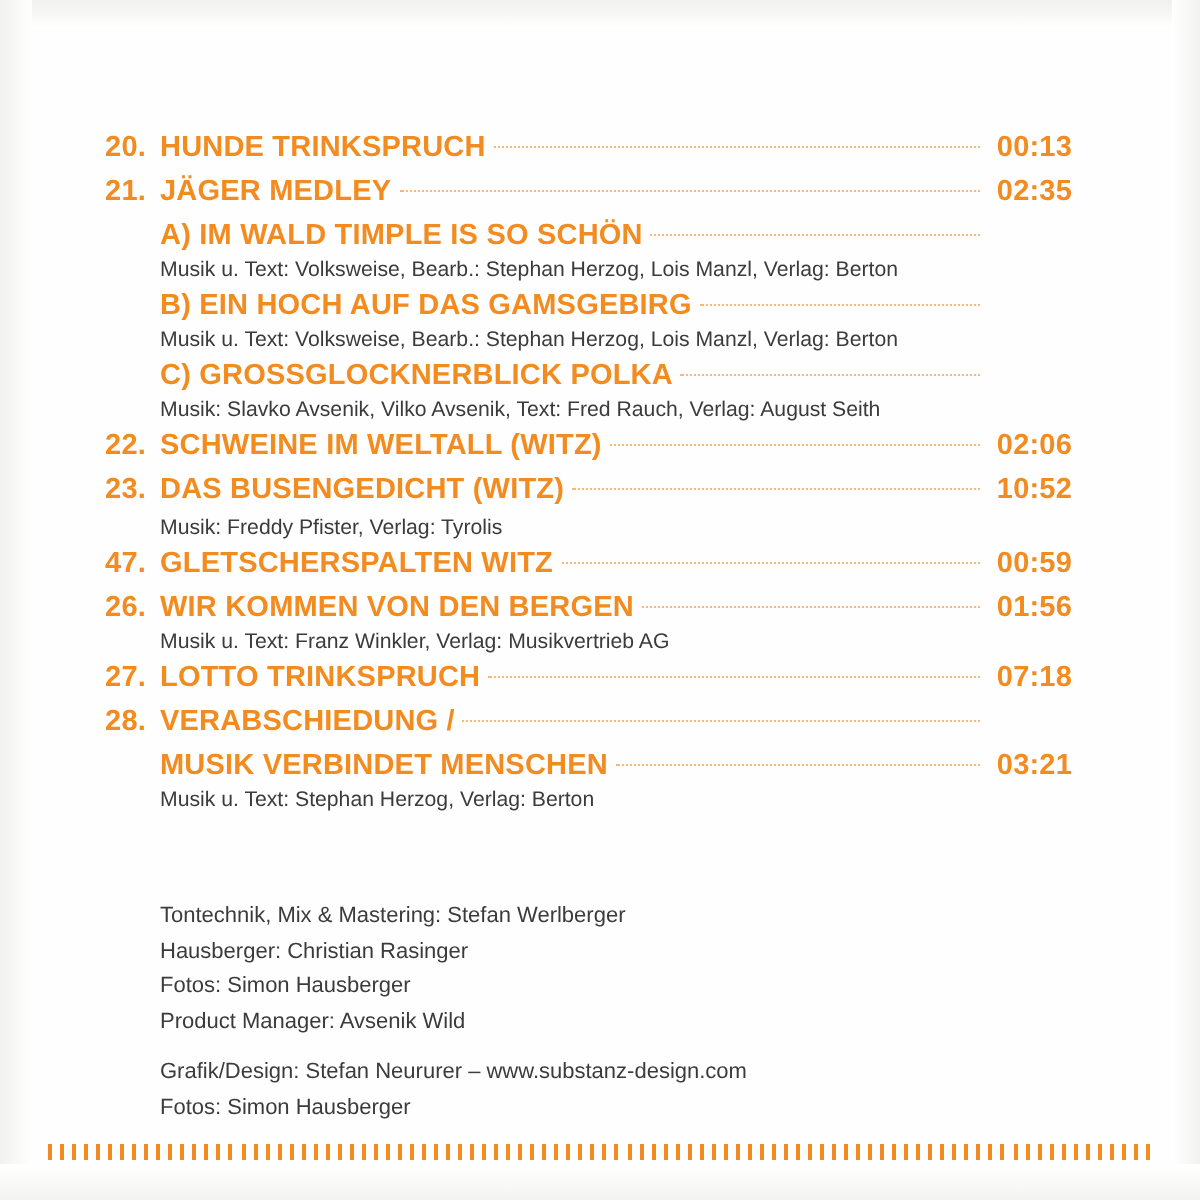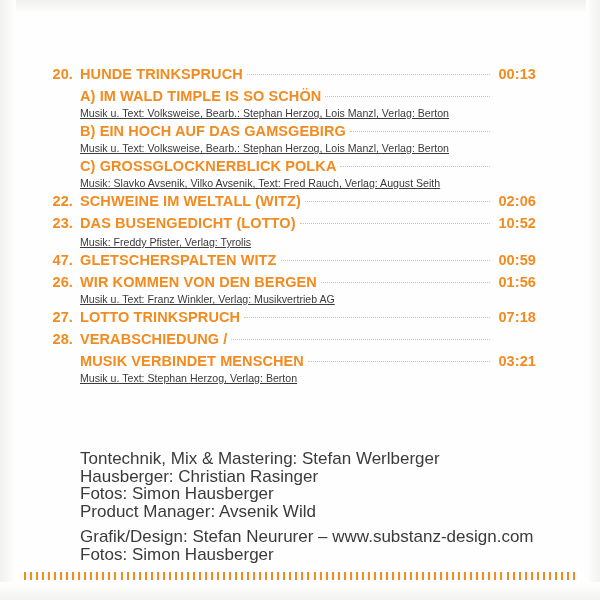--- a/index.html
+++ b/index.html
@@ -90,31 +90,30 @@
     text-align: right;
     color: #f28b20;
   }
   .credit {
     color: #3b3b3b;
     font-size: 10.6px;
     line-height: 15px;
     padding-left: 34px;
     font-weight: normal;
     white-space: nowrap;
-    text-decoration: underline;
   }
   .gap-s { height: 2px; }
 
   
   .footer-credits {
     position: absolute;
     left: 80px;
     top: 450px;
     color: #3b3b3b;
-    font-size: 17px;
+    font-size: 11px;
     line-height: 17.5px;
   }
   .footer-credits .spacer { height: 8px; }
 
   
   .bottom-rule {
     position: absolute;
     left: 24px;
     top: 572px;
     width: 552px;
@@ -143,20 +142,29 @@
       <div class="track">
         <div class="track-line">
           <span class="tnum">20.</span>
           <span class="ttitle">HUNDE TRINKSPRUCH</span>
           <span class="dots"></span>
           <span class="ttime">00:13</span>
         </div>
         <div class="gap-s"></div>
       </div>
       <div class="track">
+        <div class="track-line">
+          <span class="tnum">21.</span>
+          <span class="ttitle">JÄGER MEDLEY</span>
+          <span class="dots"></span>
+          <span class="ttime">02:35</span>
+        </div>
+        <div class="gap-s"></div>
+      </div>
+      <div class="track">
         <div class="track-line sub">
           <span class="ttitle">A) IM WALD TIMPLE IS SO SCHÖN</span>
           <span class="dots"></span>
           <span class="ttime"></span>
         </div>
         <div class="credit">Musik u. Text: Volksweise, Bearb.: Stephan Herzog, Lois Manzl, Verlag: Berton</div>
       </div>
       <div class="track">
         <div class="track-line sub">
           <span class="ttitle">B) EIN HOCH AUF DAS GAMSGEBIRG</span>
@@ -178,21 +186,21 @@
           <span class="tnum">22.</span>
           <span class="ttitle">SCHWEINE IM WELTALL (WITZ)</span>
           <span class="dots"></span>
           <span class="ttime">02:06</span>
         </div>
         <div class="gap-s"></div>
       </div>
       <div class="track">
         <div class="track-line">
           <span class="tnum">23.</span>
-          <span class="ttitle">DAS BUSENGEDICHT (LOTTO)</span>
+          <span class="ttitle">DAS BUSENGEDICHT (WITZ)</span>
           <span class="dots"></span>
           <span class="ttime">10:52</span>
         </div>
         <div class="gap-s"></div>
       </div>
       <div class="track">
         <div class="credit">Musik: Freddy Pfister, Verlag: Tyrolis</div>
       </div>
       <div class="track">
         <div class="track-line">

